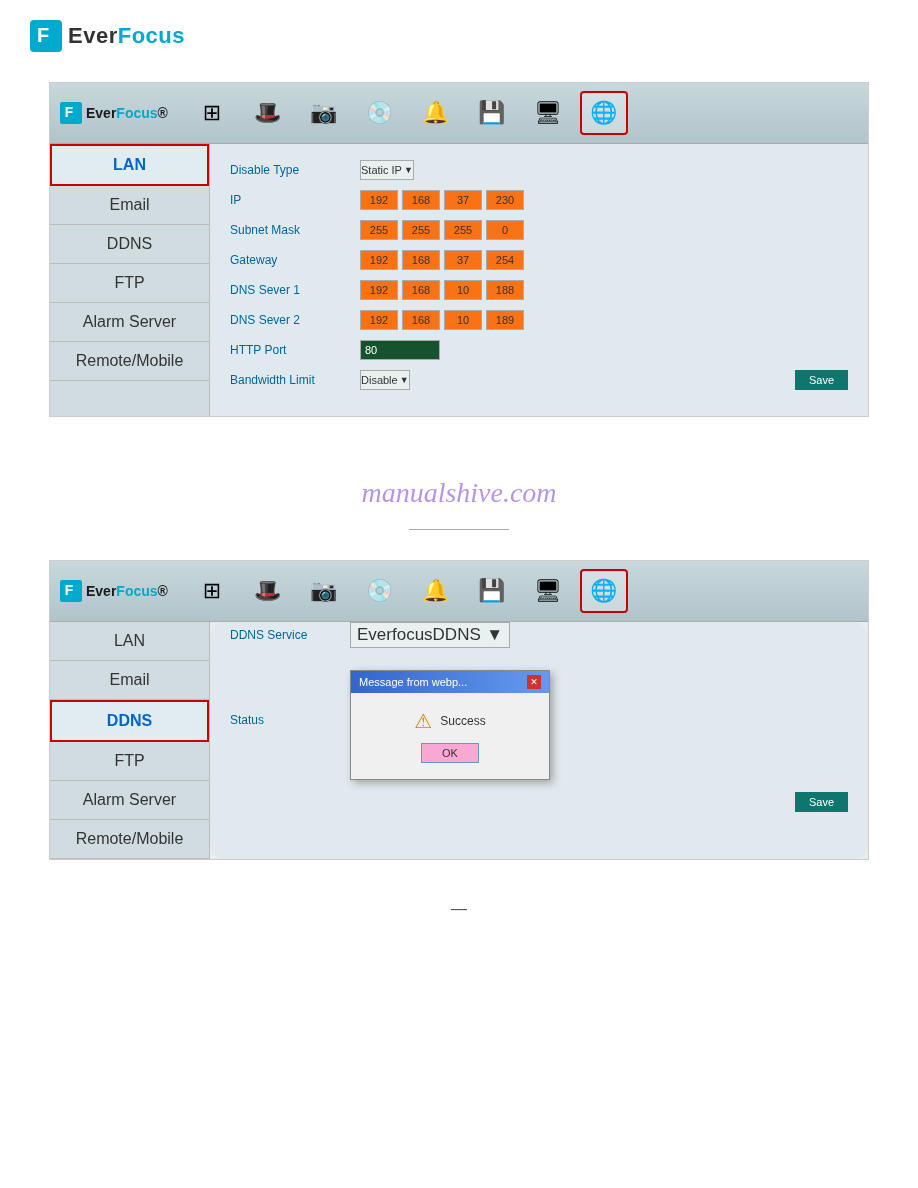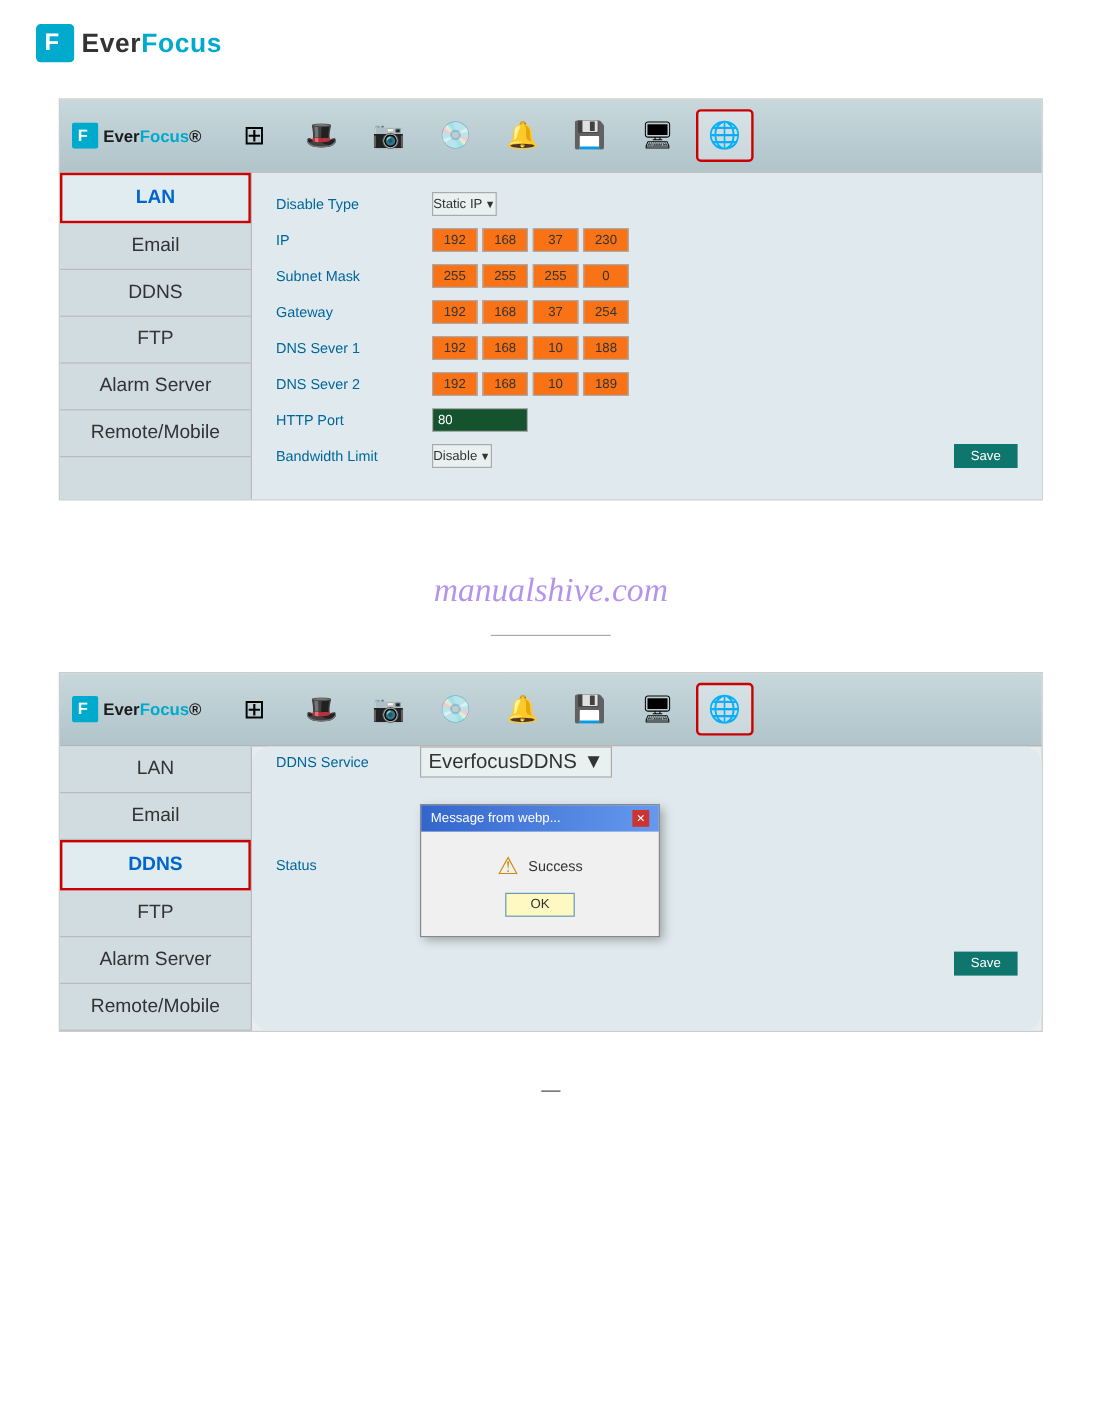--- a/index.html
+++ b/index.html
@@ -287,21 +287,21 @@
     }
     .dialog-icon-warn {
       font-size: 20px;
       color: #cc8800;
     }
     .dialog-message {
       font-size: 12px;
       color: #333;
     }
     .dialog-ok-btn {
-      background: #fef9c3;
+      background: #f9a8d4;
       border: 1px solid #6699bb;
       color: #333;
       font-size: 11px;
       padding: 3px 20px;
       cursor: pointer;
     }
 
     
     .bottom-dash {
       text-align: center;

